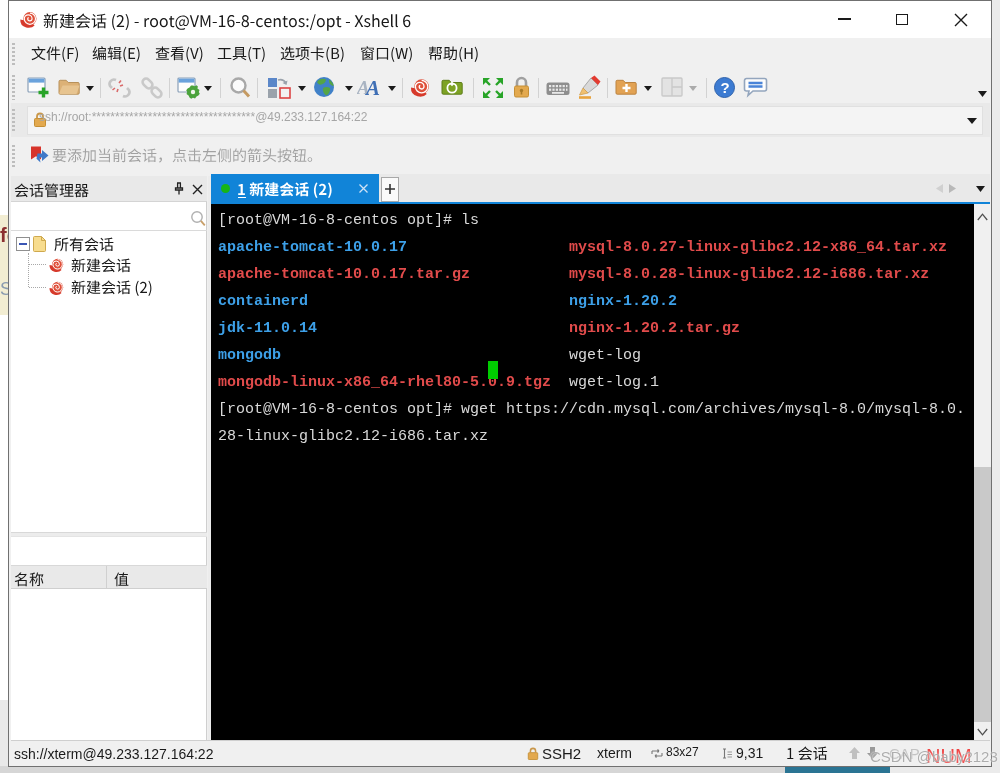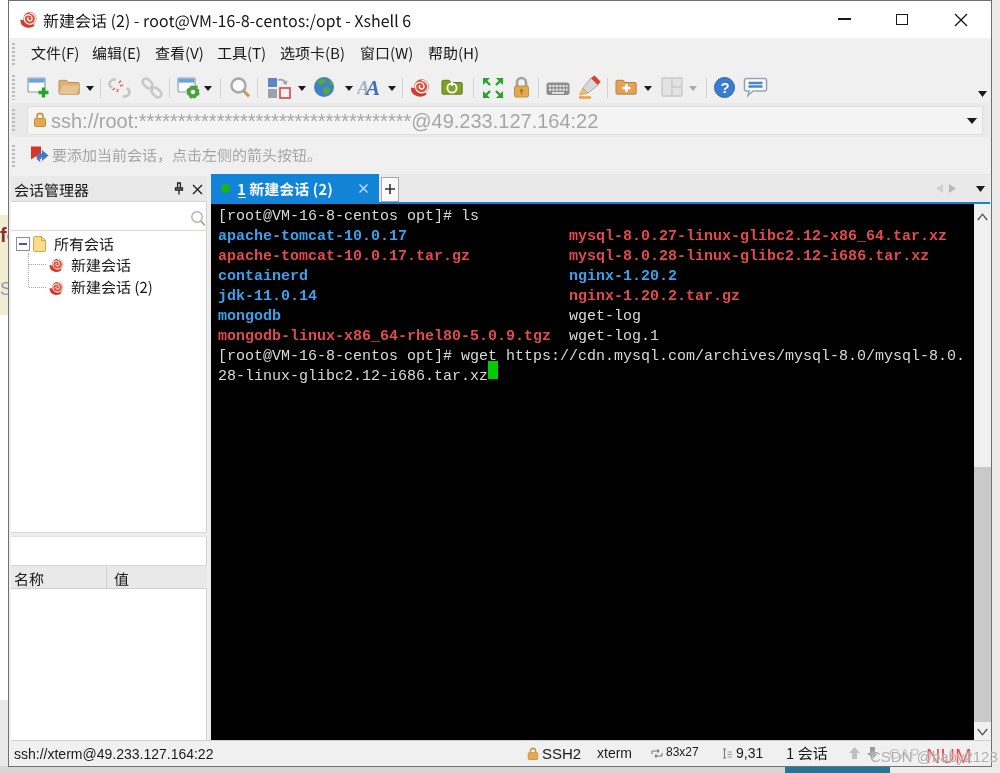--- a/index.html
+++ b/index.html
@@ -1,19 +1,19 @@
 <!DOCTYPE html>
 <html><head><meta charset="utf-8"><style>
 *{margin:0;padding:0;box-sizing:border-box}
 html,body{width:1000px;height:773px;overflow:hidden}
 body{position:relative;font-family:"Liberation Sans",sans-serif;background:#fff}
 .abs{position:absolute}
 .grip{width:3px;background-image:radial-gradient(circle at 1.5px 2px,#bdbdbd 1.2px,transparent 1.3px);background-size:3px 4px}
 .sep{width:1px;background:#d2d2d2}
-.term{font-family:"Liberation Mono",monospace;font-size:15px;line-height:20px;font-weight:bold;white-space:pre;color:#dcdcdc;letter-spacing:0}
+.term{font-family:"Liberation Mono",monospace;font-size:15px;line-height:27px;font-weight:bold;white-space:pre;color:#dcdcdc;letter-spacing:0}
 .b{color:#3da0e8}.r{color:#e14b4b}.pl{font-weight:normal;color:#d9d9d9}
 </style></head><body>
 <div class="abs" style="left:0;top:0;width:10px;height:773px;background:#fff"></div>
 <div class="abs" style="left:0;top:215px;width:10px;height:100px;background:#f2edd2"></div>
 <div class="abs" style="left:0;top:224px;width:9px;height:26px;font-weight:bold;color:#8b3030;font-size:20px;overflow:hidden">fe</div>
 <div class="abs" style="left:0;top:279px;width:9px;height:22px;color:#8a9bb0;font-size:18px;overflow:hidden">S</div>
 <div class="abs" style="left:0;top:700px;width:10px;height:73px;background:#e9e9e9"></div>
 <div class="abs" style="left:990px;top:0;width:10px;height:773px;background:#ebebeb"></div>
 <div class="abs" style="left:0;top:766px;width:1000px;height:7px;background:#d6d6d6"></div>
 <div class="abs" style="left:785px;top:764px;width:105px;height:9px;background:#2a7493"></div>
@@ -69,21 +69,21 @@
       <path d="M4.1 -12.6V-11.4H1.0V-10.5H4.1V-9.4H1.3V-8.5H4.1V-8.2C4.1 -7.9 4.1 -7.6 4.0 -7.3H0.8V-6.4H3.6C3.1 -5.8 2.3 -5.1 1.0 -4.7C1.3 -4.5 1.6 -4.1 1.8 -3.9C3.5 -4.5 4.4 -5.5 4.8 -6.4H8.1V-7.3H5.2C5.2 -7.6 5.2 -7.9 5.2 -8.2V-8.5H7.7V-9.4H5.2V-10.5H8.0V-11.4H5.2V-12.6ZM8.8 -12.0V-4.5H9.8V-11.0H12.4C12.0 -10.3 11.5 -9.6 11.0 -8.9C12.3 -8.2 12.8 -7.5 12.8 -7.0C12.8 -6.7 12.7 -6.5 12.4 -6.3C12.3 -6.3 12.0 -6.2 11.8 -6.2C11.4 -6.2 10.8 -6.2 10.2 -6.3C10.4 -6.0 10.5 -5.6 10.6 -5.3C11.1 -5.3 11.8 -5.3 12.3 -5.3C12.6 -5.4 12.9 -5.4 13.2 -5.6C13.7 -5.8 13.9 -6.3 13.9 -6.9C13.9 -7.6 13.5 -8.3 12.2 -9.1C12.8 -9.9 13.5 -10.8 14.1 -11.5L13.3 -12.0L13.1 -12.0ZM2.2 -3.9V0.4H3.4V-2.9H6.9V1.2H8.0V-2.9H11.8V-0.9C11.8 -0.7 11.8 -0.6 11.5 -0.6C11.3 -0.6 10.4 -0.6 9.4 -0.6C9.6 -0.3 9.8 0.1 9.8 0.4C11.1 0.4 11.9 0.4 12.4 0.2C12.8 0.0 13.0 -0.3 13.0 -0.8V-3.9H8.0V-5.1H6.9V-3.9Z M24.5 -12.6C24.5 -11.4 24.5 -10.3 24.5 -9.2H22.0V-8.1H24.4C24.2 -4.5 23.4 -1.4 20.6 0.4C20.8 0.6 21.2 1.0 21.4 1.2C24.4 -0.8 25.3 -4.2 25.5 -8.1H27.8C27.7 -2.6 27.6 -0.6 27.2 -0.2C27.0 0.0 26.9 0.1 26.6 0.1C26.3 0.1 25.5 0.0 24.6 -0.0C24.8 0.3 25.0 0.8 25.0 1.1C25.8 1.1 26.6 1.1 27.1 1.1C27.5 1.0 27.9 0.9 28.1 0.5C28.6 -0.1 28.8 -2.3 28.9 -8.6C28.9 -8.8 28.9 -9.2 28.9 -9.2H25.5C25.6 -10.3 25.6 -11.4 25.6 -12.6ZM15.5 -1.4 15.7 -0.3C17.5 -0.7 20.0 -1.3 22.4 -1.8L22.3 -2.9L21.5 -2.7V-11.9H16.6V-1.6ZM17.6 -1.8V-4.4H20.4V-2.4ZM17.6 -7.6H20.4V-5.4H17.6ZM17.6 -8.6V-10.8H20.4V-8.6Z M33.6 2.9 34.4 2.6C33.1 0.4 32.5 -2.1 32.5 -4.7C32.5 -7.2 33.1 -9.7 34.4 -11.9L33.6 -12.3C32.2 -10.0 31.4 -7.6 31.4 -4.7C31.4 -1.7 32.2 0.7 33.6 2.9Z M36.6 0.0H38.0V-5.2H43.1V0.0H44.5V-11.0H43.1V-6.4H38.0V-11.0H36.6Z M47.5 2.9C48.9 0.7 49.7 -1.7 49.7 -4.7C49.7 -7.6 48.9 -10.0 47.5 -12.3L46.6 -11.9C47.9 -9.7 48.6 -7.2 48.6 -4.7C48.6 -2.1 47.9 0.4 46.6 2.6Z" fill="#1a1a1a"></path>
     </g>
   </svg>
 <div class="abs grip" style="left:12px;top:74px;height:26px"></div>
 <div class="abs" style="left:11px;top:103px;width:979px;height:34px;background:#e9e9e9"></div>
 <div class="abs grip" style="left:12px;top:108px;height:24px"></div>
 <div class="abs" style="left:27px;top:106px;width:956px;height:29px;background:#f4f4f4;border:1px solid #e0e0e0"></div>
 <svg class="abs" style="left:33px;top:112px" width="14" height="15" viewBox="0 0 14 15">
     <use href="#lock"></use>
   </svg>
-<div class="abs" style="left:51px;top:110px;font-size:20px;color:#a6a6a6">ssh://root:***********************************@49.233.127.164:22</div>
+<div class="abs" style="left:39px;top:110px;font-size:12px;color:#a6a6a6">ssh://root:***********************************@49.233.127.164:22</div>
 <svg class="abs" style="left:967px;top:118px" width="10" height="6" viewBox="0 0 10 6">
     <path d="M0 0 H10 L5 6 Z" fill="#1a1a1a"></path>
   </svg>
 <div class="abs grip" style="left:12px;top:144px;height:24px"></div>
 <svg class="abs" style="left:30px;top:145px" width="19" height="20" viewBox="0 0 19 20">
     <use href="#flag"></use>
   </svg>
 <svg class="abs" style="left:52px;top:146px" width="272" height="21" viewBox="0 0 272 21">
     <g transform="translate(0,15)">
       <path d="M10.1 -3.5C9.6 -2.6 8.9 -1.9 8.0 -1.4C6.9 -1.7 5.8 -1.9 4.6 -2.1C5.0 -2.5 5.3 -3.0 5.7 -3.5ZM1.8 -9.7V-5.8H5.8C5.6 -5.4 5.3 -4.9 5.0 -4.5H0.8V-3.5H4.4C3.8 -2.7 3.3 -2.1 2.8 -1.5C4.1 -1.3 5.3 -1.0 6.5 -0.7C5.0 -0.2 3.2 0.1 0.9 0.2C1.1 0.4 1.3 0.9 1.3 1.2C4.2 0.9 6.4 0.5 8.1 -0.3C10.0 0.2 11.7 0.7 12.9 1.2L13.9 0.3C12.7 -0.1 11.1 -0.6 9.3 -1.1C10.2 -1.7 10.9 -2.5 11.3 -3.5H14.2V-4.5H6.3C6.6 -4.9 6.8 -5.2 7.0 -5.6L6.3 -5.8H13.3V-9.7H9.7V-10.9H13.9V-12.0H1.0V-10.9H5.1V-9.7ZM6.2 -10.9H8.6V-9.7H6.2ZM2.9 -8.7H5.1V-6.7H2.9ZM6.2 -8.7H8.6V-6.7H6.2ZM9.7 -8.7H12.2V-6.7H9.7Z M21.1 -4.3C20.8 -3.2 20.1 -1.9 19.2 -1.1L20.0 -0.5C21.0 -1.4 21.6 -2.8 22.0 -4.0ZM24.6 -3.8C25.1 -2.8 25.5 -1.5 25.6 -0.6L26.5 -0.9C26.4 -1.8 26.0 -3.1 25.5 -4.1ZM26.5 -4.2C27.3 -3.1 28.2 -1.5 28.6 -0.5L29.5 -0.9C29.2 -2.0 28.3 -3.5 27.4 -4.6ZM23.0 -6.0V-0.0C23.0 0.1 22.9 0.2 22.7 0.2C22.5 0.2 21.9 0.2 21.1 0.2C21.3 0.5 21.4 0.9 21.4 1.2C22.5 1.2 23.1 1.2 23.5 1.0C23.9 0.9 24.0 0.6 24.0 -0.0V-6.0ZM16.3 -11.7C17.1 -11.2 18.2 -10.5 18.7 -10.0L19.4 -10.9C18.8 -11.4 17.8 -12.1 16.9 -12.5ZM15.6 -7.6C16.5 -7.2 17.6 -6.6 18.1 -6.1L18.7 -7.0C18.2 -7.5 17.1 -8.1 16.2 -8.4ZM15.9 0.4 16.9 1.0C17.6 -0.3 18.3 -2.1 18.9 -3.6L18.0 -4.2C17.4 -2.6 16.5 -0.7 15.9 0.4ZM19.9 -11.7V-10.7H23.2C23.1 -10.0 22.8 -9.3 22.5 -8.7H19.2V-7.6H22.0C21.2 -6.4 20.2 -5.4 18.8 -4.7C19.0 -4.5 19.4 -4.0 19.5 -3.8C21.2 -4.7 22.4 -6.0 23.2 -7.6H25.1C26.0 -6.1 27.4 -4.7 28.8 -4.0C29.0 -4.3 29.3 -4.7 29.6 -4.9C28.3 -5.4 27.1 -6.5 26.3 -7.6H29.3V-8.7H23.8C24.0 -9.3 24.2 -10.0 24.4 -10.7H28.8V-11.7Z M38.6 -10.7V1.0H39.7V-0.1H42.6V0.9H43.7V-10.7ZM39.7 -1.2V-9.6H42.6V-1.2ZM32.9 -12.4 32.9 -9.8H30.8V-8.7H32.9C32.8 -4.9 32.3 -1.5 30.4 0.4C30.7 0.6 31.1 1.0 31.3 1.2C33.3 -1.0 33.8 -4.6 34.0 -8.7H36.3C36.1 -2.9 36.0 -0.8 35.7 -0.4C35.5 -0.2 35.4 -0.1 35.2 -0.1C34.9 -0.1 34.3 -0.1 33.6 -0.2C33.8 0.1 33.9 0.6 33.9 0.9C34.6 1.0 35.2 1.0 35.7 0.9C36.1 0.9 36.4 0.7 36.7 0.3C37.1 -0.3 37.2 -2.5 37.4 -9.2C37.4 -9.3 37.4 -9.8 37.4 -9.8H34.0L34.0 -12.4Z M46.8 -11.5C47.6 -10.5 48.4 -9.0 48.8 -8.0L49.8 -8.5C49.5 -9.5 48.7 -10.9 47.8 -11.9ZM57.0 -12.1C56.6 -10.9 55.7 -9.3 55.1 -8.3L56.1 -7.9C56.7 -8.9 57.6 -10.4 58.2 -11.7ZM46.7 -0.6V0.6H56.9V1.2H58.0V-7.3H53.1V-12.6H51.9V-7.3H47.0V-6.2H56.9V-4.0H47.5V-2.9H56.9V-0.6Z M69.1 -7.7V-1.6H70.1V-7.7ZM72.1 -8.2V-0.2C72.1 0.0 72.0 0.1 71.8 0.1C71.5 0.1 70.7 0.1 69.8 0.1C70.0 0.4 70.2 0.8 70.2 1.1C71.4 1.2 72.1 1.1 72.6 0.9C73.0 0.8 73.2 0.4 73.2 -0.2V-8.2ZM70.8 -12.7C70.5 -11.9 69.9 -10.9 69.4 -10.2H64.9L65.7 -10.5C65.4 -11.1 64.7 -12.0 64.2 -12.6L63.1 -12.2C63.7 -11.6 64.2 -10.8 64.5 -10.2H60.8V-9.2H74.2V-10.2H70.7C71.1 -10.8 71.6 -11.6 72.0 -12.3ZM66.1 -4.5V-3.0H62.8V-4.5ZM66.1 -5.4H62.8V-6.9H66.1ZM61.7 -7.8V1.1H62.8V-2.1H66.1V-0.1C66.1 0.1 66.1 0.1 65.9 0.1C65.7 0.2 65.0 0.2 64.2 0.1C64.4 0.4 64.5 0.9 64.6 1.1C65.6 1.1 66.3 1.1 66.7 0.9C67.1 0.8 67.2 0.5 67.2 -0.1V-7.8Z M77.4 0.9C77.9 0.7 78.8 0.6 86.7 -0.1C87.1 0.4 87.4 0.8 87.6 1.2L88.6 0.6C87.9 -0.6 86.5 -2.2 85.1 -3.4L84.2 -2.9C84.8 -2.3 85.4 -1.7 85.9 -1.1L79.1 -0.5C80.2 -1.5 81.2 -2.7 82.2 -4.0H88.8V-5.1H76.3V-4.0H80.6C79.7 -2.6 78.5 -1.4 78.1 -1.1C77.6 -0.6 77.3 -0.4 77.0 -0.3C77.1 0.0 77.3 0.6 77.4 0.9ZM82.6 -12.6C81.2 -10.6 78.6 -8.7 75.6 -7.4C75.9 -7.2 76.3 -6.8 76.5 -6.5C77.3 -6.9 78.2 -7.3 79.0 -7.8V-6.9H86.1V-7.9H79.2C80.4 -8.8 81.6 -9.7 82.5 -10.8C83.4 -9.8 84.7 -8.8 86.1 -7.9C86.9 -7.4 87.8 -7.0 88.7 -6.6C88.8 -6.9 89.2 -7.4 89.4 -7.6C87.0 -8.5 84.6 -10.1 83.2 -11.5L83.6 -12.1Z M91.5 -11.5C92.2 -10.8 93.2 -9.9 93.6 -9.3L94.4 -10.1C93.9 -10.7 93.0 -11.6 92.2 -12.2ZM96.3 -4.4V1.2H97.4V0.6H102.3V1.1H103.5V-4.4H100.4V-6.9H104.4V-8.0H100.4V-10.9C101.6 -11.1 102.7 -11.3 103.6 -11.6L102.8 -12.5C101.1 -11.9 98.1 -11.5 95.5 -11.2C95.6 -10.9 95.7 -10.5 95.8 -10.3C96.9 -10.4 98.1 -10.5 99.3 -10.7V-8.0H95.5V-6.9H99.3V-4.4ZM97.4 -0.4V-3.4H102.3V-0.4ZM90.6 -7.9V-6.8H92.7V-1.6C92.7 -0.9 92.2 -0.3 91.9 -0.1C92.1 0.1 92.5 0.5 92.6 0.8C92.8 0.5 93.2 0.1 95.8 -1.9C95.7 -2.1 95.4 -2.5 95.3 -2.8L93.8 -1.6V-7.9Z M107.4 1.6C108.9 1.1 110.0 -0.2 110.0 -1.8C110.0 -2.9 109.5 -3.5 108.7 -3.5C108.1 -3.5 107.5 -3.1 107.5 -2.4C107.5 -1.7 108.0 -1.4 108.7 -1.4L108.9 -1.4C108.8 -0.4 108.2 0.3 107.0 0.8Z M123.6 -7.0H131.4V-4.3H123.6ZM125.1 -1.9C125.3 -0.9 125.4 0.3 125.4 1.1L126.6 0.9C126.5 0.2 126.4 -1.1 126.2 -2.0ZM128.2 -1.9C128.6 -1.0 129.1 0.3 129.3 1.0L130.3 0.8C130.2 0.0 129.7 -1.2 129.2 -2.1ZM131.3 -2.0C132.0 -1.1 132.9 0.3 133.2 1.1L134.3 0.6C133.9 -0.2 133.0 -1.5 132.3 -2.4ZM122.7 -2.3C122.2 -1.2 121.4 0.0 120.6 0.7L121.7 1.2C122.5 0.4 123.2 -0.9 123.7 -2.0ZM122.5 -8.0V-3.2H132.5V-8.0H128.0V-9.9H133.7V-11.0H128.0V-12.6H126.8V-8.0Z M137.2 -4.5V0.3H146.6V1.2H147.8V-4.5H146.6V-0.8H143.1V-5.7H149.1V-6.8H143.1V-9.2H148.0V-10.3H143.1V-12.6H142.0V-10.3H137.1V-9.2H142.0V-6.8H136.0V-5.7H142.0V-0.8H138.4V-4.5Z M155.6 -12.6C155.4 -11.7 155.2 -10.8 155.0 -9.9H151.0V-8.8H154.8C154.0 -5.7 152.7 -2.6 150.4 -0.6C150.7 -0.4 151.0 0.0 151.2 0.3C152.9 -1.3 154.2 -3.5 155.0 -5.8V-4.8H158.4V-0.3H153.5V0.8H164.2V-0.3H159.5V-4.8H163.6V-5.9H155.1C155.4 -6.9 155.7 -7.8 156.0 -8.8H163.9V-9.9H156.2C156.4 -10.7 156.6 -11.6 156.7 -12.4Z M172.2 -1.5C172.9 -0.7 173.7 0.4 174.1 1.1L174.8 0.5C174.4 -0.1 173.6 -1.2 172.9 -1.9ZM169.4 -11.7V-2.3H170.3V-10.8H173.6V-2.3H174.5V-11.7ZM177.9 -12.5V-0.1C177.9 0.1 177.8 0.2 177.6 0.2C177.4 0.2 176.8 0.2 176.1 0.2C176.2 0.4 176.3 0.9 176.4 1.2C177.4 1.2 178.0 1.1 178.3 1.0C178.7 0.8 178.8 0.5 178.8 -0.1V-12.5ZM175.7 -11.2V-2.2H176.6V-11.2ZM171.5 -9.8V-4.7C171.5 -2.9 171.2 -0.8 168.9 0.5C169.1 0.7 169.4 1.0 169.5 1.2C172.0 -0.3 172.3 -2.6 172.3 -4.7V-9.8ZM168.0 -12.6C167.4 -10.3 166.5 -8.0 165.4 -6.5C165.6 -6.2 165.9 -5.6 166.0 -5.4C166.4 -5.9 166.8 -6.6 167.1 -7.3V1.2H168.0V-9.4C168.4 -10.4 168.8 -11.4 169.0 -12.3Z M188.3 -6.3C189.1 -5.2 190.1 -3.8 190.6 -2.8L191.5 -3.4C191.0 -4.3 190.0 -5.8 189.2 -6.8ZM183.6 -12.6C183.5 -11.9 183.2 -10.9 183.0 -10.2H181.3V0.8H182.3V-0.4H186.5V-10.2H184.0C184.3 -10.8 184.6 -11.7 184.8 -12.4ZM182.3 -9.2H185.5V-6.0H182.3ZM182.3 -1.4V-5.0H185.5V-1.4ZM189.0 -12.7C188.5 -10.6 187.7 -8.5 186.6 -7.2C186.9 -7.0 187.4 -6.7 187.6 -6.5C188.1 -7.3 188.6 -8.2 189.0 -9.2H192.8C192.7 -3.2 192.4 -0.9 191.9 -0.4C191.8 -0.1 191.6 -0.1 191.3 -0.1C190.9 -0.1 190.1 -0.1 189.1 -0.2C189.3 0.1 189.4 0.6 189.4 0.9C190.3 0.9 191.2 1.0 191.7 0.9C192.2 0.9 192.5 0.7 192.9 0.3C193.5 -0.4 193.7 -2.8 193.9 -9.7C193.9 -9.8 193.9 -10.2 193.9 -10.2H189.4C189.6 -10.9 189.9 -11.7 190.1 -12.4Z M204.0 -5.7V-1.1H205.1V-5.7ZM207.1 -6.2V-0.2C207.1 0.0 207.0 0.1 206.8 0.1C206.6 0.1 205.8 0.1 204.9 0.1C205.1 0.4 205.3 0.8 205.3 1.1C206.4 1.1 207.1 1.1 207.6 0.9C208.1 0.8 208.2 0.4 208.2 -0.2V-6.2ZM205.1 -9.3C204.9 -8.9 204.5 -8.3 204.2 -7.8H200.6C200.4 -8.3 199.9 -8.8 199.5 -9.3L198.5 -8.9C198.8 -8.6 199.1 -8.2 199.3 -7.8H195.7V-6.9H209.3V-7.8H205.4C205.7 -8.2 206.0 -8.5 206.2 -8.9ZM201.1 -5.2V-4.1H198.0V-5.2ZM196.9 -6.0V1.2H198.0V-1.2H201.1V-0.1C201.1 0.1 201.1 0.1 200.9 0.1C200.7 0.1 200.2 0.1 199.6 0.1C199.7 0.4 199.8 0.8 199.9 1.1C200.7 1.1 201.3 1.1 201.7 0.9C202.1 0.7 202.2 0.5 202.2 -0.1V-6.0ZM198.0 -3.2H201.1V-2.1H198.0ZM198.1 -12.7C197.6 -11.5 196.7 -10.3 195.7 -9.5C196.0 -9.4 196.4 -9.0 196.7 -8.8C197.2 -9.3 197.7 -9.9 198.1 -10.6H199.1C199.4 -10.1 199.6 -9.5 199.7 -9.1L200.7 -9.5C200.6 -9.8 200.5 -10.2 200.3 -10.6H202.3V-11.5H198.7C198.9 -11.8 199.1 -12.2 199.2 -12.4ZM203.8 -12.7C203.5 -11.6 202.8 -10.4 201.9 -9.7C202.2 -9.5 202.6 -9.2 202.8 -9.0C203.3 -9.4 203.7 -10.0 204.0 -10.6H205.4C205.7 -10.0 206.1 -9.4 206.3 -9.0L207.2 -9.5C207.1 -9.8 206.8 -10.2 206.6 -10.6H209.1V-11.5H204.6C204.7 -11.8 204.8 -12.2 204.9 -12.5Z M218.1 -2.5C220.1 -1.5 222.2 -0.1 223.4 1.0L224.1 0.1C222.9 -1.0 220.7 -2.3 218.7 -3.3ZM212.9 -11.1C214.1 -10.7 215.6 -9.9 216.3 -9.3L217.0 -10.2C216.2 -10.8 214.7 -11.5 213.5 -11.9ZM211.5 -8.4C212.7 -7.9 214.2 -7.1 214.9 -6.5L215.7 -7.3C214.9 -8.0 213.4 -8.7 212.2 -9.2ZM210.9 -5.7V-4.7H217.2C216.4 -2.4 214.7 -0.7 210.8 0.2C211.1 0.4 211.4 0.9 211.5 1.1C215.8 0.1 217.6 -1.9 218.4 -4.7H224.2V-5.7H218.7C219.1 -7.7 219.1 -9.9 219.1 -12.4H217.9C217.9 -9.8 217.9 -7.6 217.5 -5.7Z M236.6 -5.7C236.3 -4.3 235.8 -3.1 235.1 -2.3C234.3 -2.7 233.5 -3.1 232.7 -3.5C233.1 -4.2 233.4 -4.9 233.8 -5.7ZM231.3 -3.1C232.2 -2.7 233.3 -2.1 234.3 -1.5C233.4 -0.7 232.1 -0.1 230.4 0.2C230.6 0.5 230.8 1.0 230.9 1.2C232.8 0.7 234.2 0.1 235.3 -0.9C236.6 -0.1 237.8 0.6 238.5 1.2L239.3 0.4C238.5 -0.2 237.4 -1.0 236.1 -1.7C236.9 -2.7 237.5 -4.0 237.8 -5.7H239.4V-6.7H234.2C234.5 -7.5 234.7 -8.2 234.9 -8.9L233.8 -9.1C233.6 -8.3 233.3 -7.5 233.0 -6.7H230.3V-5.7H232.5C232.1 -4.7 231.7 -3.8 231.3 -3.1ZM230.7 -10.7V-7.8H231.8V-9.7H238.1V-7.8H239.2V-10.7H235.7C235.5 -11.3 235.3 -12.0 235.0 -12.7L233.9 -12.5C234.1 -11.9 234.3 -11.2 234.4 -10.7ZM227.7 -12.6V-9.6H225.6V-8.5H227.7V-4.8L225.4 -4.2L225.7 -3.1L227.7 -3.7V-0.1C227.7 0.1 227.6 0.2 227.4 0.2C227.2 0.2 226.6 0.2 225.9 0.2C226.0 0.5 226.2 0.9 226.2 1.2C227.2 1.2 227.8 1.2 228.2 1.0C228.6 0.8 228.7 0.5 228.7 -0.1V-4.0L230.7 -4.6L230.5 -5.6L228.7 -5.1V-8.5H230.4V-9.6H228.7V-12.6Z M252.6 -10.8C252.5 -9.5 252.4 -8.0 252.3 -6.6H249.7C249.9 -8.1 250.0 -9.5 250.2 -10.8ZM245.4 -0.3V0.8H254.4V-0.3H252.8C253.2 -3.4 253.5 -8.2 253.7 -11.8H253.1L246.4 -11.8V-10.8H249.0C248.9 -9.5 248.8 -8.1 248.6 -6.6H246.5V-5.5H248.5C248.3 -3.6 248.0 -1.8 247.8 -0.3ZM252.2 -5.5C252.0 -3.6 251.9 -1.8 251.7 -0.3H248.9C249.1 -1.8 249.4 -3.6 249.6 -5.5ZM242.4 -12.6C242.0 -11.1 241.2 -9.6 240.4 -8.6C240.6 -8.4 240.9 -7.8 241.0 -7.6C241.5 -8.2 242.0 -9.0 242.4 -9.8H246.1V-10.9H242.9C243.1 -11.4 243.3 -11.8 243.4 -12.3ZM240.7 -5.1V-4.1H243.0V-1.1C243.0 -0.4 242.4 0.1 242.2 0.3C242.4 0.5 242.6 0.9 242.7 1.1C243.0 0.8 243.4 0.6 246.0 -1.1C245.9 -1.3 245.8 -1.7 245.7 -2.0L244.0 -1.0V-4.1H246.1V-5.1H244.0V-7.2H245.7V-8.2H241.5V-7.2H243.0V-5.1Z M257.9 -3.7C256.7 -3.7 255.6 -2.6 255.6 -1.4C255.6 -0.1 256.7 0.9 257.9 0.9C259.2 0.9 260.2 -0.1 260.2 -1.4C260.2 -2.6 259.2 -3.7 257.9 -3.7ZM257.9 0.1C257.1 0.1 256.4 -0.5 256.4 -1.4C256.4 -2.2 257.1 -2.9 257.9 -2.9C258.8 -2.9 259.4 -2.2 259.4 -1.4C259.4 -0.5 258.8 0.1 257.9 0.1Z" fill="#a2a2a2"></path>

